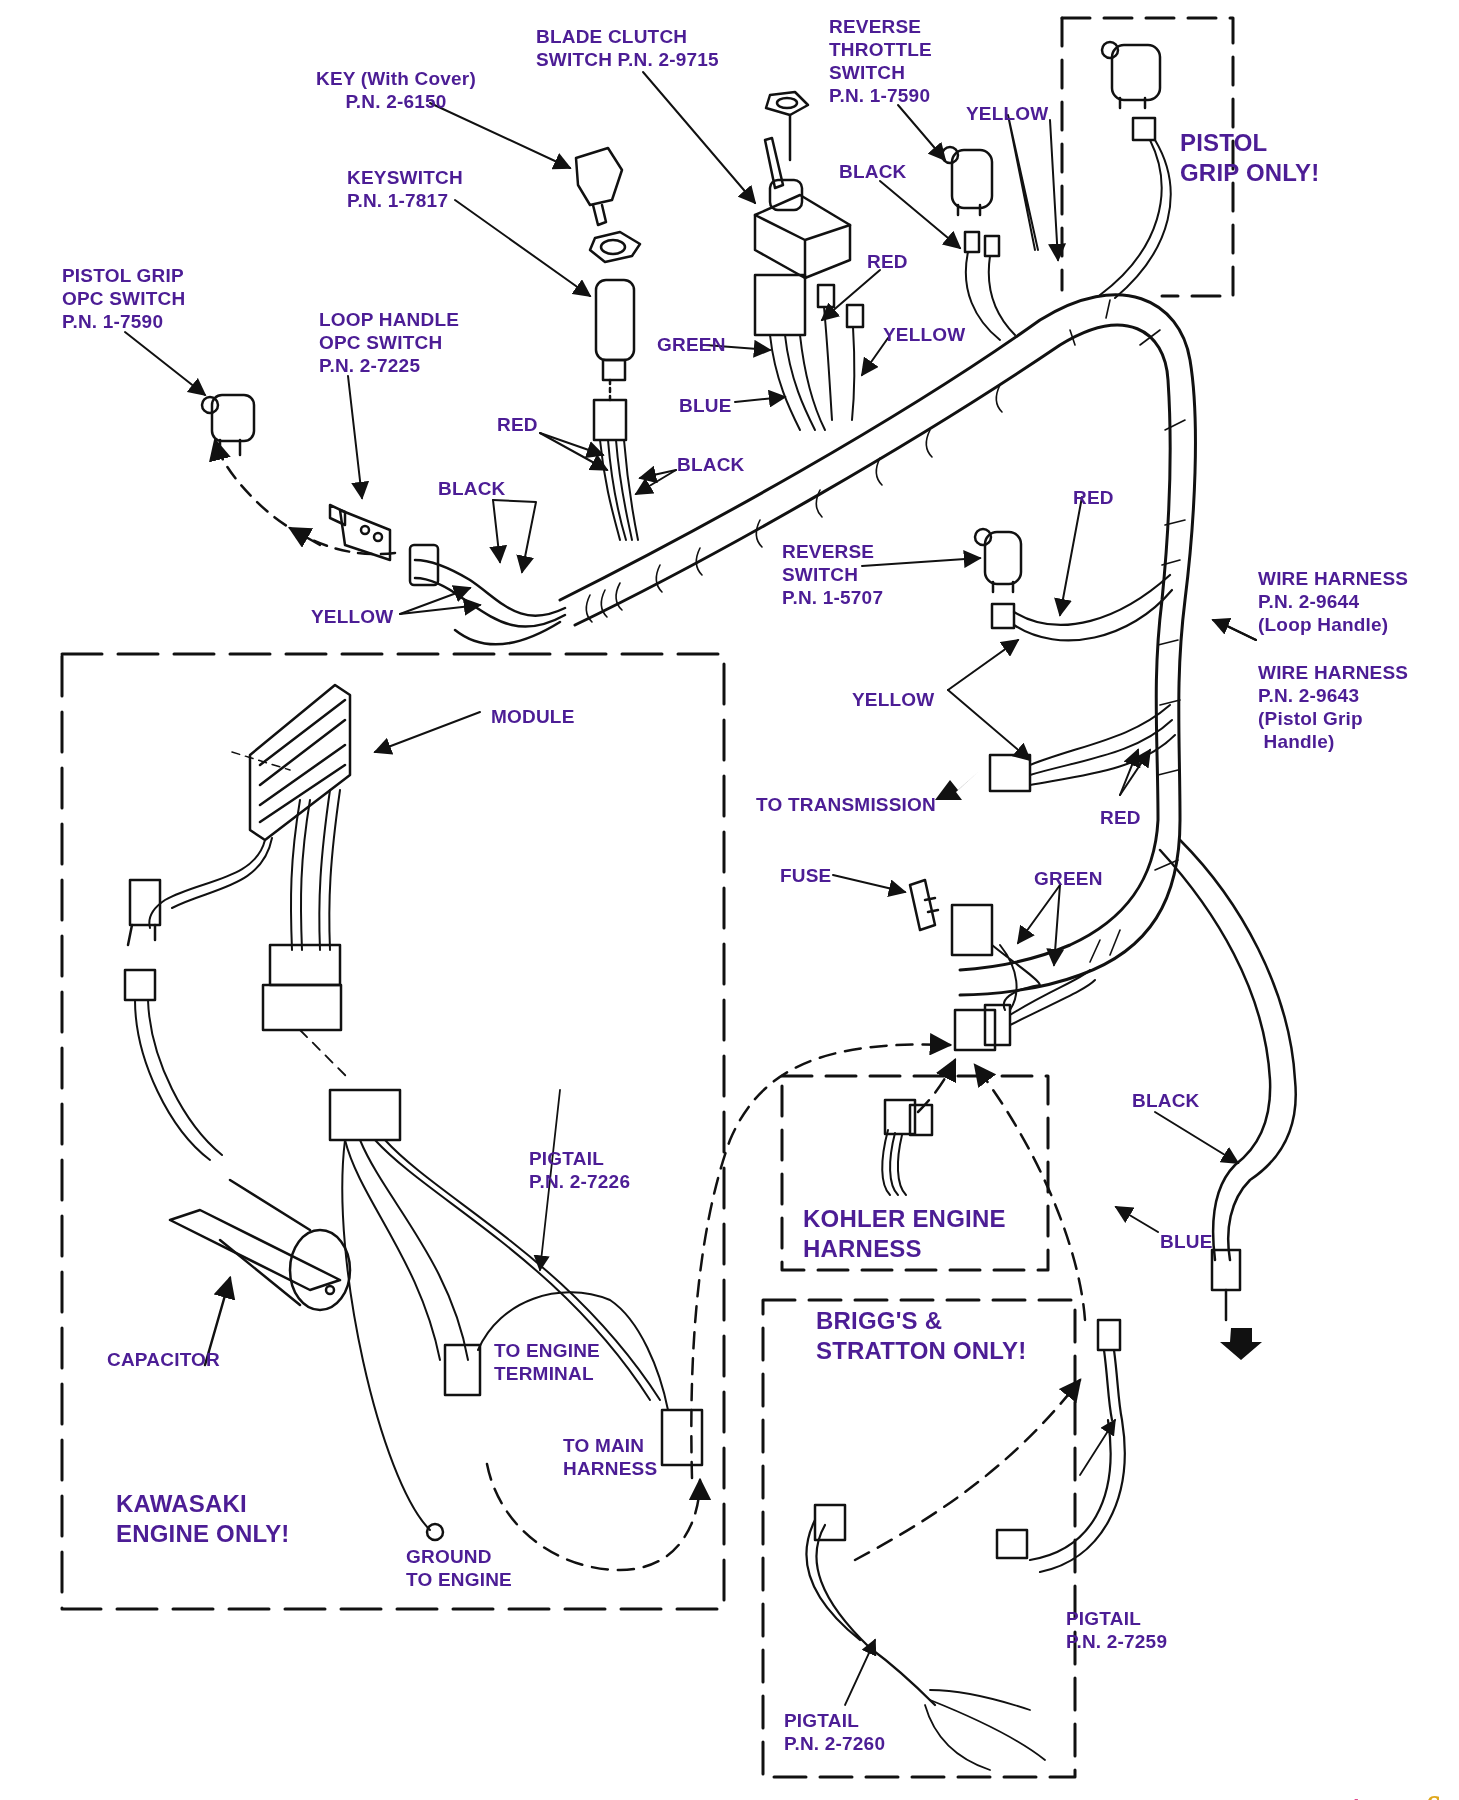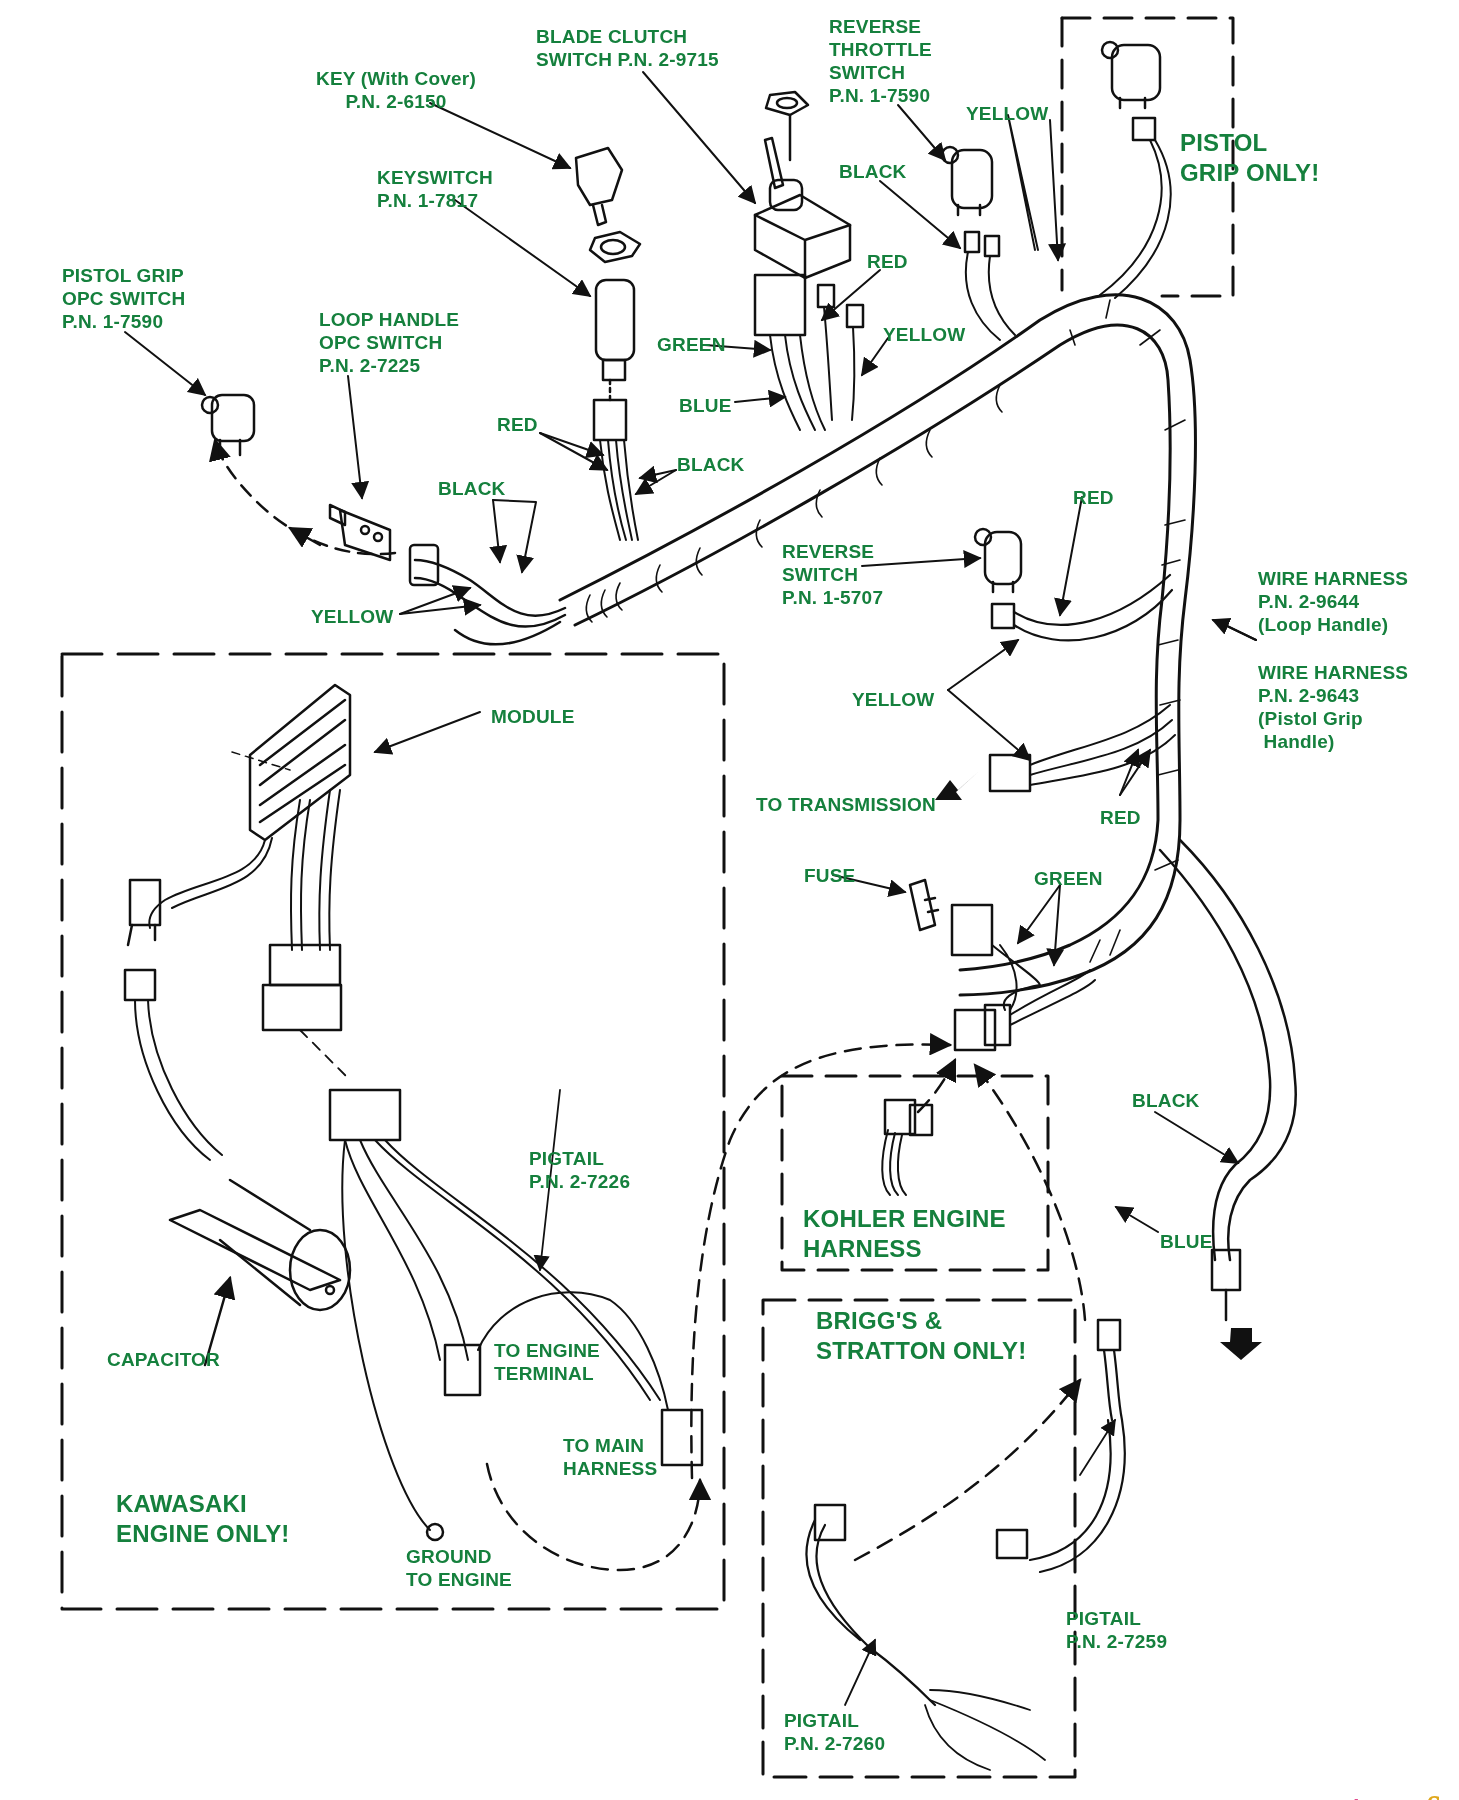--- a/index.html
+++ b/index.html
@@ -1,18 +1,18 @@
 <!DOCTYPE html>
 <html><head>
 <meta charset="utf-8">
 <style>
   html,body{margin:0;padding:0;background:#fff;}
   #canvas{position:relative;width:1459px;height:1800px;background:#fff;overflow:hidden;font-family:"Liberation Sans","DejaVu Sans",sans-serif;color:#111;}
   svg#art{position:absolute;left:0;top:0;}
-  .lbl{position:absolute;font-weight:bold;font-size:19px;line-height:23px;letter-spacing:0.2px;white-space:pre;color:#15803d;}
+  .lbl{position:absolute;font-weight:bold;font-size:19px;line-height:23px;letter-spacing:0.2px;white-space:pre;color:#4c1d95;}
   .lbl.big{font-size:24px;line-height:30px;}
   .wm{position:absolute;left:1297px;top:1750px;font-family:"DejaVu Serif","Liberation Serif",serif;font-size:36px;letter-spacing:-1px;margin-top:40px;}
   .wm span{display:inline-block;}
   .wm .de{font-size:14px;color:#555;}
 </style>
 </head>
 <body>
 
 <div id="canvas">
 
@@ -249,31 +249,31 @@
     <path d="M833,875 L905,892" marker-end="url(#ah)"></path>
     <path d="M1060,885 L1018,943" marker-end="url(#ah)"></path>
     <path d="M1060,885 L1054,965" marker-end="url(#ah)"></path>
     <path d="M480,712 L375,752" marker-end="url(#ah)"></path>
     <path d="M1155,1112 L1238,1163" marker-end="url(#ah)"></path>
     <path d="M1158,1232 L1116,1207" marker-end="url(#ah)"></path>
   </g>
 </svg>
 
 <div class="lbl" style="left:316px;top:67px;text-align:center;"><div>KEY (With Cover)</div><div>P.N. 2-6150</div></div>
-<div class="lbl" style="left:347px;top:166px;margin-left:30px;"><div>KEYSWITCH</div><div>P.N. 1-7817</div></div>
+<div class="lbl" style="left:347px;top:166px;"><div>KEYSWITCH</div><div>P.N. 1-7817</div></div>
 <div class="lbl" style="left:536px;top:25px;"><div>BLADE CLUTCH</div><div>SWITCH P.N. 2-9715</div></div>
 <div class="lbl" style="left:829px;top:15px;"><div>REVERSE</div><div>THROTTLE</div><div>SWITCH</div><div>P.N. 1-7590</div></div>
 <div class="lbl" style="left:62px;top:264px;"><div>PISTOL GRIP</div><div>OPC SWITCH</div><div>P.N. 1-7590</div></div>
 <div class="lbl" style="left:319px;top:308px;"><div>LOOP HANDLE</div><div>OPC SWITCH</div><div>P.N. 2-7225</div></div>
 <div class="lbl big" style="left:1180px;top:128px;"><div>PISTOL</div><div class="ul">GRIP ONLY!</div></div>
 <div class="lbl" style="left:782px;top:540px;"><div>REVERSE</div><div>SWITCH</div><div>P.N. 1-5707</div></div>
 <div class="lbl" style="left:1258px;top:567px;"><div>WIRE HARNESS</div><div>P.N. 2-9644</div><div>(Loop Handle)</div></div>
 <div class="lbl" style="left:1258px;top:661px;"><div>WIRE HARNESS</div><div>P.N. 2-9643</div><div>(Pistol Grip</div><div> Handle)</div></div>
 <div class="lbl" style="left:756px;top:793px;text-align:center;">TO TRANSMISSION</div>
-<div class="lbl" style="left:804px;top:864px;">FUSE</div>
+<div class="lbl" style="left:780px;top:864px;">FUSE</div>
 <div class="lbl" style="left:491px;top:705px;">MODULE</div>
 <div class="lbl" style="left:107px;top:1348px;">CAPACITOR</div>
 <div class="lbl" style="left:529px;top:1147px;"><div>PIGTAIL</div><div>P.N. 2-7226</div></div>
 <div class="lbl" style="left:494px;top:1339px;"><div>TO ENGINE</div><div>TERMINAL</div></div>
 <div class="lbl" style="left:563px;top:1434px;"><div>TO MAIN</div><div>HARNESS</div></div>
 <div class="lbl" style="left:406px;top:1545px;"><div>GROUND</div><div>TO ENGINE</div></div>
 <div class="lbl big" style="left:116px;top:1489px;"><div>KAWASAKI</div><div class="ul">ENGINE ONLY!</div></div>
 <div class="lbl big" style="left:803px;top:1204px;"><div>KOHLER ENGINE</div><div>HARNESS</div></div>
 <div class="lbl big" style="left:816px;top:1306px;"><div>BRIGG'S &amp;</div><div class="ul">STRATTON ONLY!</div></div>
 <div class="lbl" style="left:1066px;top:1607px;"><div>PIGTAIL</div><div>P.N. 2-7259</div></div>

